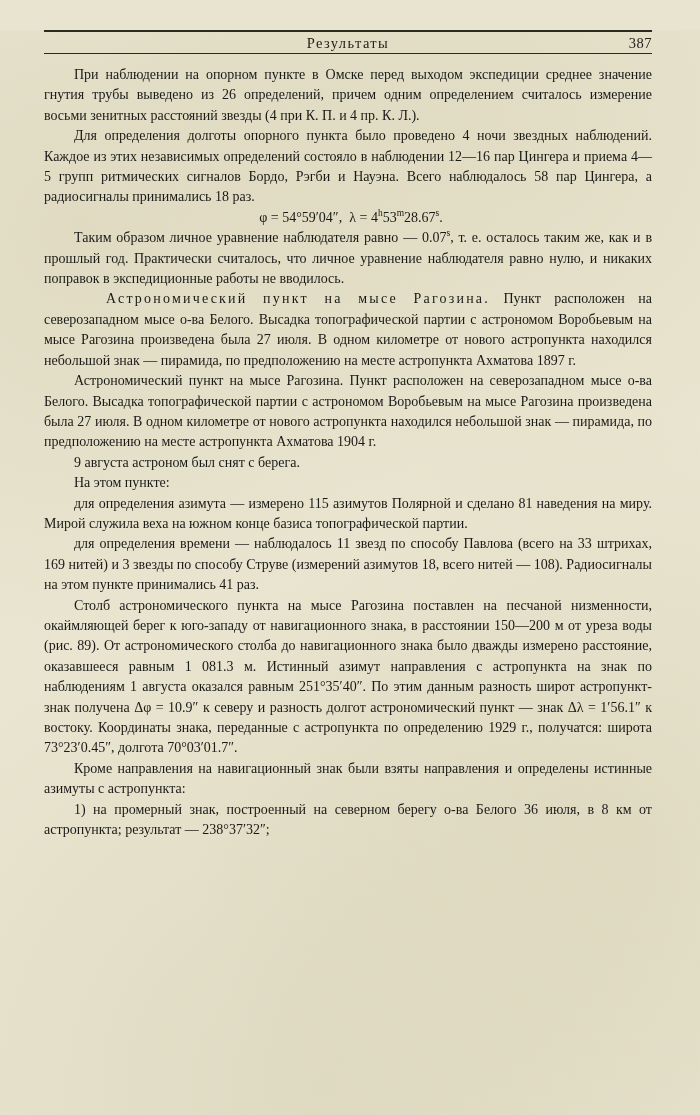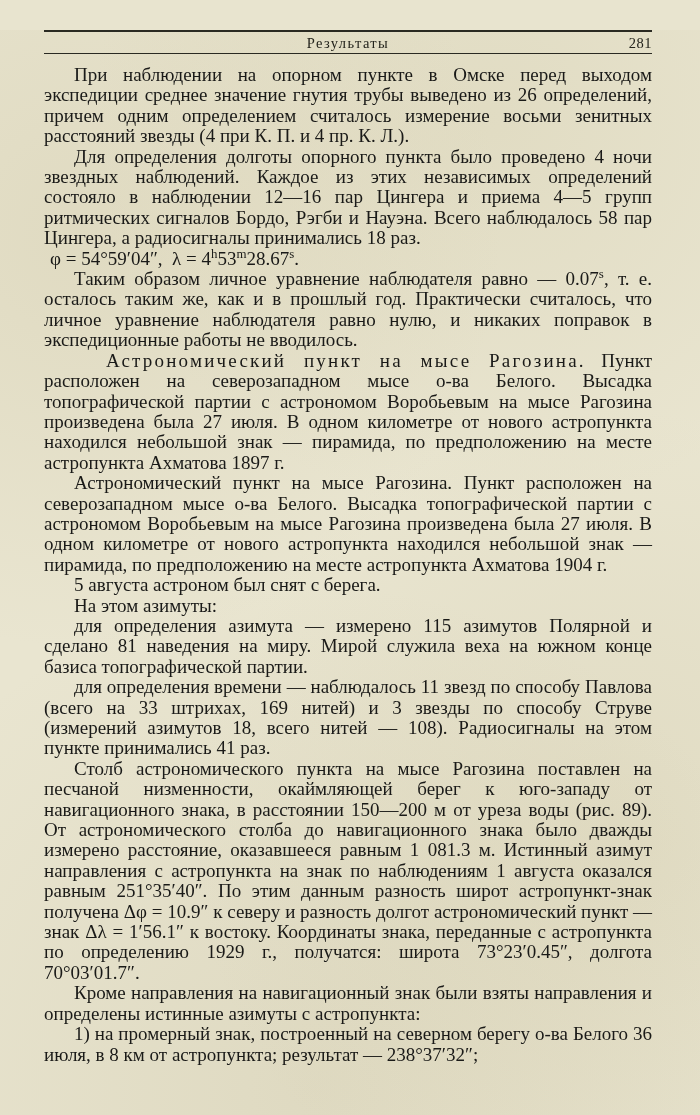--- a/index.html
+++ b/index.html
@@ -68,21 +68,21 @@
     letter-spacing: 0.5px;
     color: #23231c;
   }
   .header-rule-bottom {
     border-top: 1px solid #2a2a22;
     width: 100%;
     margin-top: 1px;
   }
   .body-text {
     margin-top: 13px;
-    font-size: 19px;
+    font-size: 14px;
     line-height: 20.4px;
     text-align: justify;
     text-justify: inter-word;
     hyphens: none;
   }
   p.para {
     margin: 0;
     text-indent: 30px;
     text-align: justify;
   }
@@ -102,51 +102,51 @@
 </head>
 <body>
 
 <div class="page">
   <div class="content">
 
     <div class="header">
       <div class="header-rule-top"></div>
       <div class="header-row">
         <span class="running-title">Результаты</span>
-        <span class="page-number">281</span>
+        <span class="page-number">387</span>
       </div>
       <div class="header-rule-bottom"></div>
     </div>
 
     <div class="body-text">
 
       <p class="para">При наблюдении на опорном пункте в Омске перед выходом экспедиции среднее значение гнутия трубы  выведено из 26 определений, причем одним определением считалось измерение восьми зенитных расстояний звезды (4 при К. П. и 4 пр. К. Л.).</p>
 
       <p class="para">Для определения долготы опорного пункта было проведено 4 ночи звездных наблюдений. Каждое из этих независимых определений состояло в наблюдении 12—16 пар Цингера и приема 4—5 групп ритмических сигналов Бордо, Рэгби и Науэна. Всего наблюдалось 58 пар Цингера, а радиосигналы принимались 18 раз.</p>
 
 
-      <p class="para noindent" style="text-align:left; text-indent:6px;">
+      <p class="para noindent" style="text-align:center; text-indent:6px;">
         <span>φ = 54°59′04″,&nbsp;&nbsp;λ = 4<sup>h</sup>53<sup>m</sup>28.67<sup>s</sup>.</span>
       </p>
 
 
       <p class="para">
         <span>Таким образом личное уравнение наблюдателя равно — 0.07<sup>s</sup>, т. е. осталось таким же, как и в прошлый год. Практически считалось, что личное уравнение наблюдателя равно нулю, и никаких поправок в экспедиционные работы не вводилось.</span>
       </p>
 
       <p class="para">
         <span class="spaced">Астрономический пункт на мысе Рагозина.</span>
         <span> Пункт расположен на северозападном мысе о-ва Белого. Высадка топографической партии с астрономом Воробьевым на мысе Рагозина произведена была 27 июля. В одном километре от нового астропункта находился небольшой знак — пирамида, по предположению на месте астропункта Ахматова 1897 г.</span>
       </p>
 
       <p class="para">Астрономический пункт на мысе Рагозина. Пункт расположен на северозападном мысе о-ва Белого. Высадка топографической партии с астрономом Воробьевым на мысе Рагозина произведена была 27 июля. В одном километре от нового астропункта находился небольшой знак — пирамида, по предположению на месте астропункта Ахматова 1904 г.</p>
 
-      <p class="para">5 августа астроном был снят с берега.</p>
+      <p class="para">9 августа астроном был снят с берега.</p>
 
-      <p class="para">На этом азимуты:</p>
+      <p class="para">На этом пункте:</p>
 
 
       <p class="para">для определения азимута — измерено 115 азимутов Полярной и сделано 81 наведения на миру. Мирой служила веха на южном конце базиса топографической партии.</p>
 
       <p class="para">для определения времени — наблюдалось 11 звезд по способу Павлова (всего на 33 штрихах, 169 нитей) и 3 звезды по способу Струве (измерений азимутов 18, всего нитей — 108). Радиосигналы на этом пункте принимались 41 раз.</p>
 
       <p class="para">Столб астрономического пункта на мысе Рагозина поставлен на песчаной низменности, окаймляющей берег к юго-западу от навигационного знака, в расстоянии 150—200 м от уреза воды (рис. 89). От астрономического столба до навигационного знака было дважды измерено расстояние, оказавшееся равным 1 081.3 м. Истинный азимут направления с астропункта на знак по наблюдениям 1 августа оказался равным 251°35′40″. По этим данным разность широт астропункт-знак получена Δφ = 10.9″ к северу и разность долгот астрономический пункт — знак Δλ = 1′56.1″ к востоку. Координаты знака, переданные с астропункта по определению 1929 г., получатся: широта 73°23′0.45″, долгота 70°03′01.7″.</p>
 
       <p class="para">Кроме направления на навигационный знак были взяты направления и определены истинные азимуты с астропункта:</p>
 

